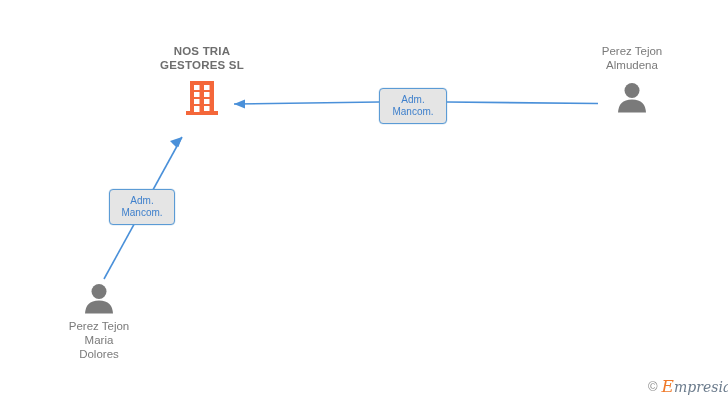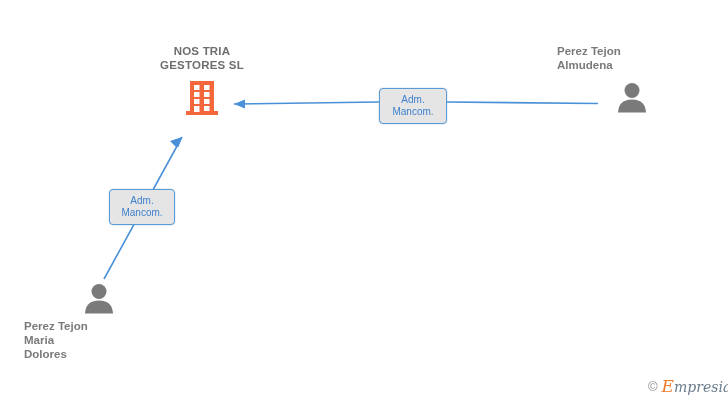--- a/index.html
+++ b/index.html
@@ -44,21 +44,21 @@
   }
   .building-icon {
     margin: 8px auto 0 auto;
     display: block;
   }
 
   
   .person-node {
     position: absolute;
     width: 150px;
-    font-weight: bold;
+    text-align: center;
   }
   .person-node.top-right { left: 557px; top: 44px; }
   .person-node.bottom-left { left: 24px; top: 282px; }
 
   .person-name {
     font-size: 11.5px;
     color: #7a7a7a;
     line-height: 14px;
     white-space: pre-line;
   }

